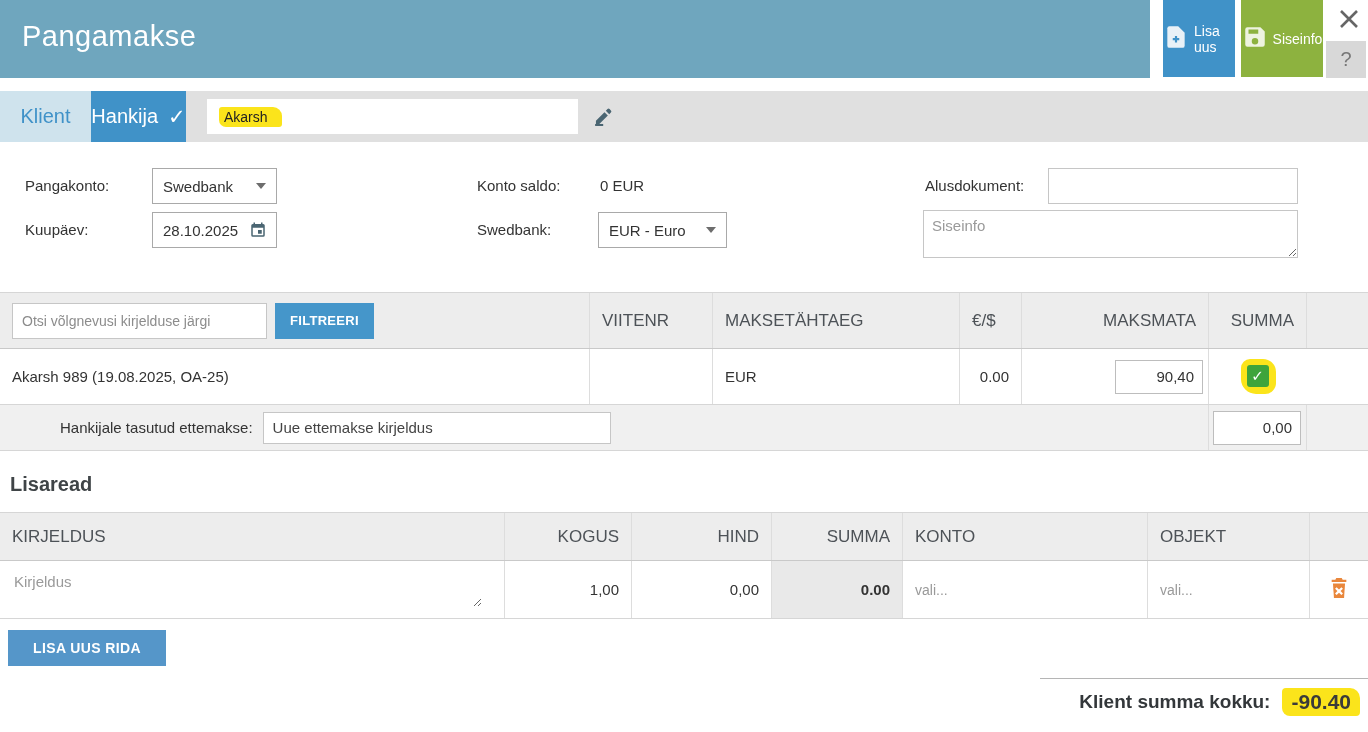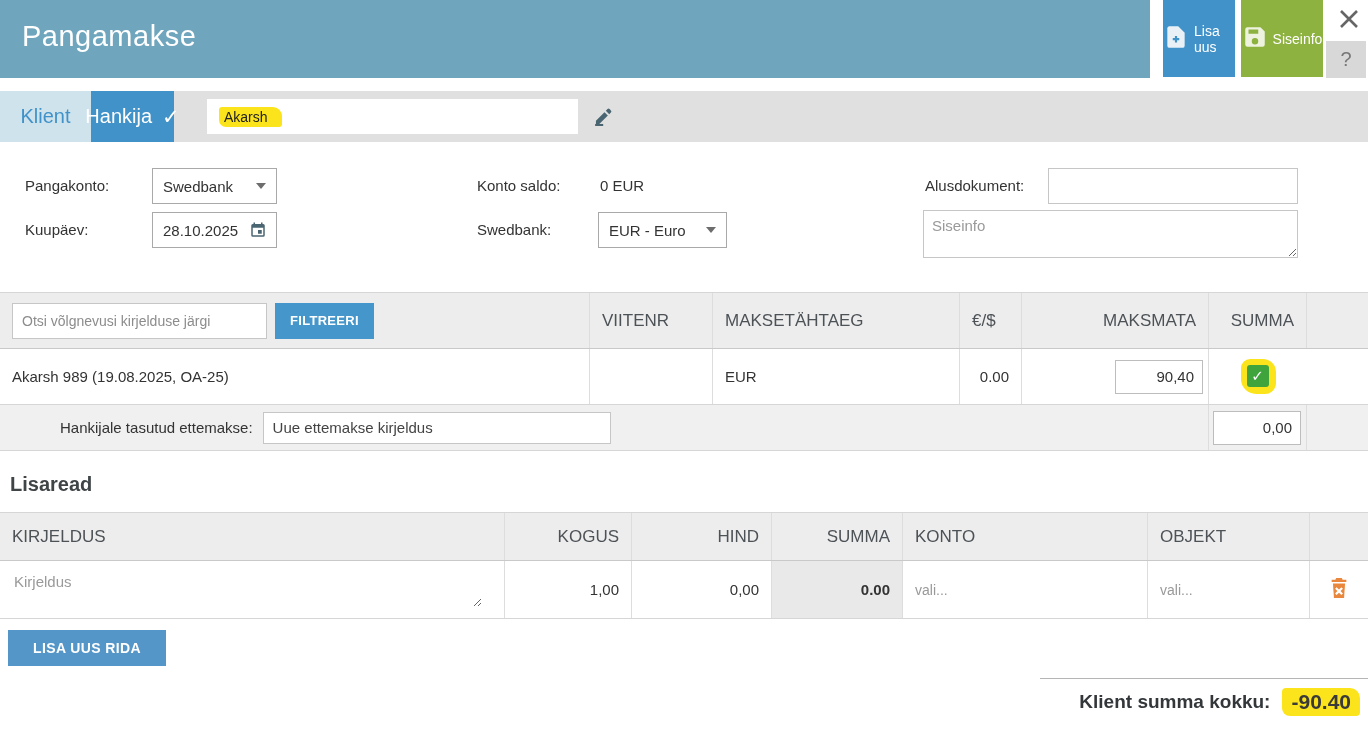--- a/index.html
+++ b/index.html
@@ -14,21 +14,21 @@
   .hbtn-label { color:#fff; font-size:14px; }
   .btn-lisa { left:1163px; width:72px; background:#4092c8; }
   .btn-salvesta { left:1241px; width:82px; background:#8db23f; }
   .close-btn { position:absolute; left:1332px; top:4px; width:34px; height:34px; display:flex; align-items:center; justify-content:center; cursor:pointer; }
   .help-btn { position:absolute; left:1326px; top:41px; width:40px; height:37px; background:#d8d8d8; color:#777; font-size:20px; display:flex; align-items:center; justify-content:center; cursor:pointer; }
 
   
   .tabbar { position:absolute; left:0; top:91px; width:1368px; height:51px; background:#e0e0e0; }
   .tab { position:absolute; top:0; height:51px; display:flex; align-items:center; justify-content:center; font-size:20px; cursor:pointer; }
   .tab-klient { left:0; width:91px; background:#cfe3ed; color:#4092c8; }
-  .tab-hankija { left:91px; width:83px; background:#4092c8; color:#fff; gap:10px; }
+  .tab-hankija { left:91px; width:95px; background:#4092c8; color:#fff; gap:10px; }
   .tab-check { font-size:21px; font-weight:bold; }
   .name-input { position:absolute; left:207px; top:8px; width:371px; height:35px; background:#fff; border:none; display:flex; align-items:center; padding-left:12px; }
   .name-input .mark { font-size:14px; color:#222; }
   .pencil-icon { position:absolute; left:592px; top:15px; width:22px; height:22px; cursor:pointer; }
 
   .mark { background:#fbe41b; border-radius:3px 9px 3px 7px; padding:2px 14px 2px 5px; display:inline-block; }
 
   
   .flabel { position:absolute; height:36px; line-height:36px; font-size:15px; color:#333; }
   .fvalue { position:absolute; height:36px; line-height:36px; font-size:15px; color:#333; }

